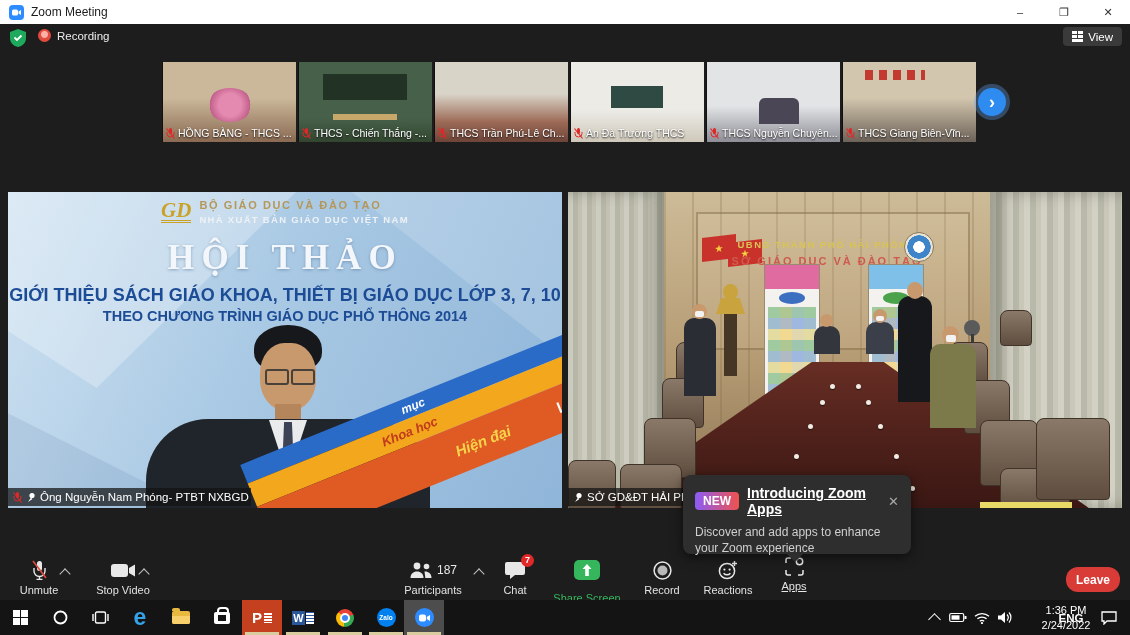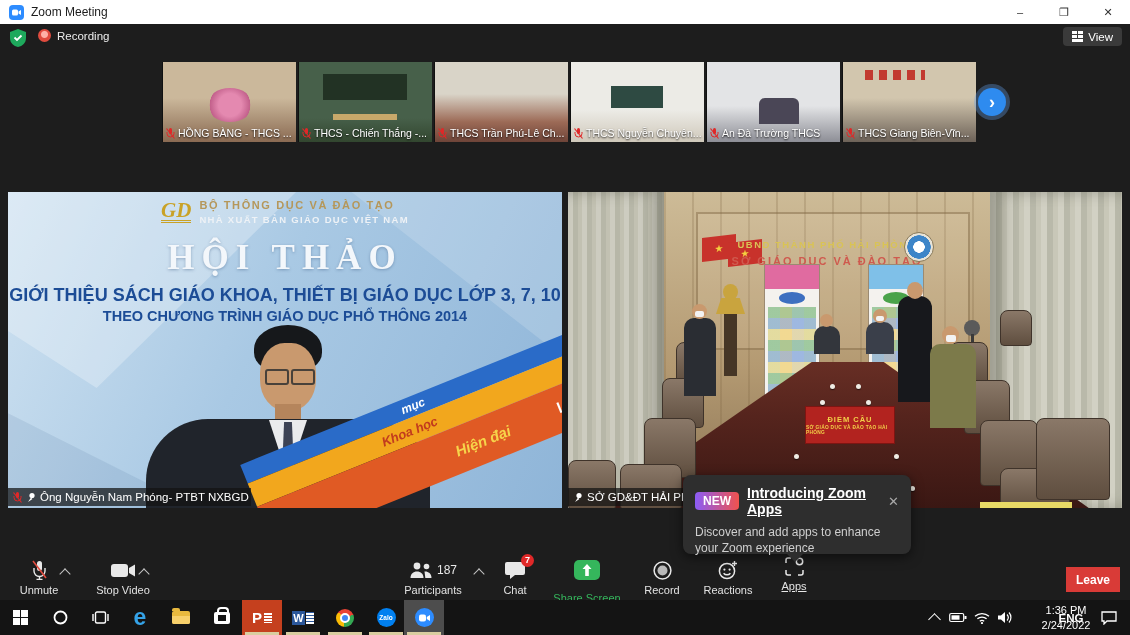--- a/index.html
+++ b/index.html
@@ -147,21 +147,21 @@
   
   .tb{position:absolute;display:flex;flex-direction:column;align-items:center;color:#e8e8e8;}
   .tb .ic{height:20px;display:flex;align-items:center;justify-content:center;position:relative;}
   .tb .lbl{font-size:11px;margin-top:4px;color:#e2e2e2;white-space:nowrap;}
   .chev{width:7px;height:7px;border-top:1.6px solid #c4c4c4;border-right:1.6px solid #c4c4c4;transform:rotate(-45deg);}
   .chev-abs{position:absolute;top:570px;}
   .pc-num{font-size:12px;margin-left:4px;}
   .badge{position:absolute;top:-6px;right:-9px;background:#E02828;color:#fff;border-radius:8px;font-size:9px;
          padding:0 4px;height:13px;line-height:13px;font-weight:700;}
   .share-ic{width:26px;height:20px;background:#35B65C;border-radius:5px;display:flex;align-items:center;justify-content:center;}
-  .leave{position:absolute;left:1066px;top:567px;width:54px;height:25px;background:#D93B37;border-radius:0;color:#fff;
+  .leave{position:absolute;left:1066px;top:567px;width:54px;height:25px;background:#D93B37;border-radius:12px;color:#fff;
          font-size:12px;font-weight:700;display:flex;align-items:center;justify-content:center;}
   
   .taskbar{position:absolute;left:0;right:0;top:600px;height:35px;background:#141414;}
   .ts{position:absolute;top:0;width:40px;height:35px;display:flex;align-items:center;justify-content:center;}
   .ts-ppt{background:#c5401e;} .ts-zoom{background:#4d4d4d;}
   .ul{position:absolute;bottom:0;height:3px;width:34px;background:#d9cda0;}
   .edge-e{color:#35a3e8;font-size:23px;font-weight:700;line-height:1;}
   .folder{position:relative;width:18px;height:13px;background:#e8b93e;border-radius:2px;}
   .folder::before{content:"";position:absolute;left:0;top:-3px;width:8px;height:3px;background:#e8b93e;border-radius:2px 2px 0 0;}
   .folder::after{content:"";position:absolute;left:0;bottom:0;width:18px;height:8px;background:#f7d06b;border-radius:0 0 2px 2px;}
@@ -258,31 +258,31 @@
           <span>THCS Trần Phú-Lê Ch...</span>
         </div>
     </div>
     <div class="thumb">
       <div class="thumb-label">
           <svg width="9" height="11" viewBox="0 0 9 11">
             <rect x="3" y="0" width="3" height="6" rx="1.5" fill="#e02828"></rect>
             <path d="M1 4v1.5a3.5 3.5 0 0 0 7 0V4" stroke="#e02828" fill="none"></path>
             <path d="M0.5 0.5l8 10" stroke="#e02828" stroke-width="1.2"></path>
           </svg>
-          <span>THCS Nguyễn Chuyên...</span>
+          <span>An Đà Trường THCS</span>
         </div>
     </div>
     <div class="thumb">
       <div class="thumb-label">
           <svg width="9" height="11" viewBox="0 0 9 11">
             <rect x="3" y="0" width="3" height="6" rx="1.5" fill="#e02828"></rect>
             <path d="M1 4v1.5a3.5 3.5 0 0 0 7 0V4" stroke="#e02828" fill="none"></path>
             <path d="M0.5 0.5l8 10" stroke="#e02828" stroke-width="1.2"></path>
           </svg>
-          <span>An Đà Trường THCS</span>
+          <span>THCS Nguyễn Chuyên...</span>
         </div>
     </div>
     <div class="thumb">
       <div class="thumb-label">
           <svg width="9" height="11" viewBox="0 0 9 11">
             <rect x="3" y="0" width="3" height="6" rx="1.5" fill="#e02828"></rect>
             <path d="M1 4v1.5a3.5 3.5 0 0 0 7 0V4" stroke="#e02828" fill="none"></path>
             <path d="M0.5 0.5l8 10" stroke="#e02828" stroke-width="1.2"></path>
           </svg>
           <span>THCS Giang Biên-Vĩn...</span>
@@ -291,21 +291,21 @@
   </div>
   <div class="next-btn">›</div>
 
   <div class="video-left">
     <div class="facet1"></div>
     <div class="facet2"></div>
     <div class="facet3"></div>
     <div class="lv-head">
       <span class="gd-logo">GD</span>
       <span class="lv-org">
-        <span class="lv-org1">BỘ THÔNG DỤC VÀ ĐÀO TẠO</span>
+        <span class="lv-org1">BỘ GIÁO DỤC VÀ ĐÀO TẠO</span>
         <span class="lv-org2">NHÀ XUẤT BẢN GIÁO DỤC VIỆT NAM</span>
       </span>
     </div>
     <div class="lv-title">HỘI THẢO</div>
     <div class="lv-sub1">GIỚI THIỆU SÁCH GIÁO KHOA, THIẾT BỊ GIÁO DỤC LỚP 3, 7, 10</div>
     <div class="lv-sub2">THEO CHƯƠNG TRÌNH GIÁO DỤC PHỔ THÔNG 2014</div>
     <div class="man-hair"></div>
     <div class="man-face"></div>
     <div class="lens lensL"></div>
     <div class="lens lensR"></div>
@@ -372,24 +372,20 @@
     <i class="cup"></i>
       <i class="cup"></i>
       <i class="cup"></i>
       <i class="cup"></i>
       <i class="cup"></i>
       <i class="cup"></i>
       <i class="cup"></i>
       <i class="cup"></i>
       <i class="cup"></i>
       <i class="cup"></i>
-    <div class="sign">
-      <span class="sign1">ĐIỂM CẦU</span>
-      <span class="sign2">SỞ GIÁO DỤC VÀ ĐÀO TẠO HẢI PHÒNG</span>
-    </div>
     <div class="chair chL1"></div>
     <div class="chair chL2"></div>
     <div class="chair chL3"></div>
     <div class="chair chL4"></div>
     <div class="chair chL5"></div>
     <div class="chair chR1"></div>
     <div class="chair chR2"></div>
     <div class="chair chR3"></div>
     <div class="chair chR4"></div>
     <div class="chair chR5"></div>

